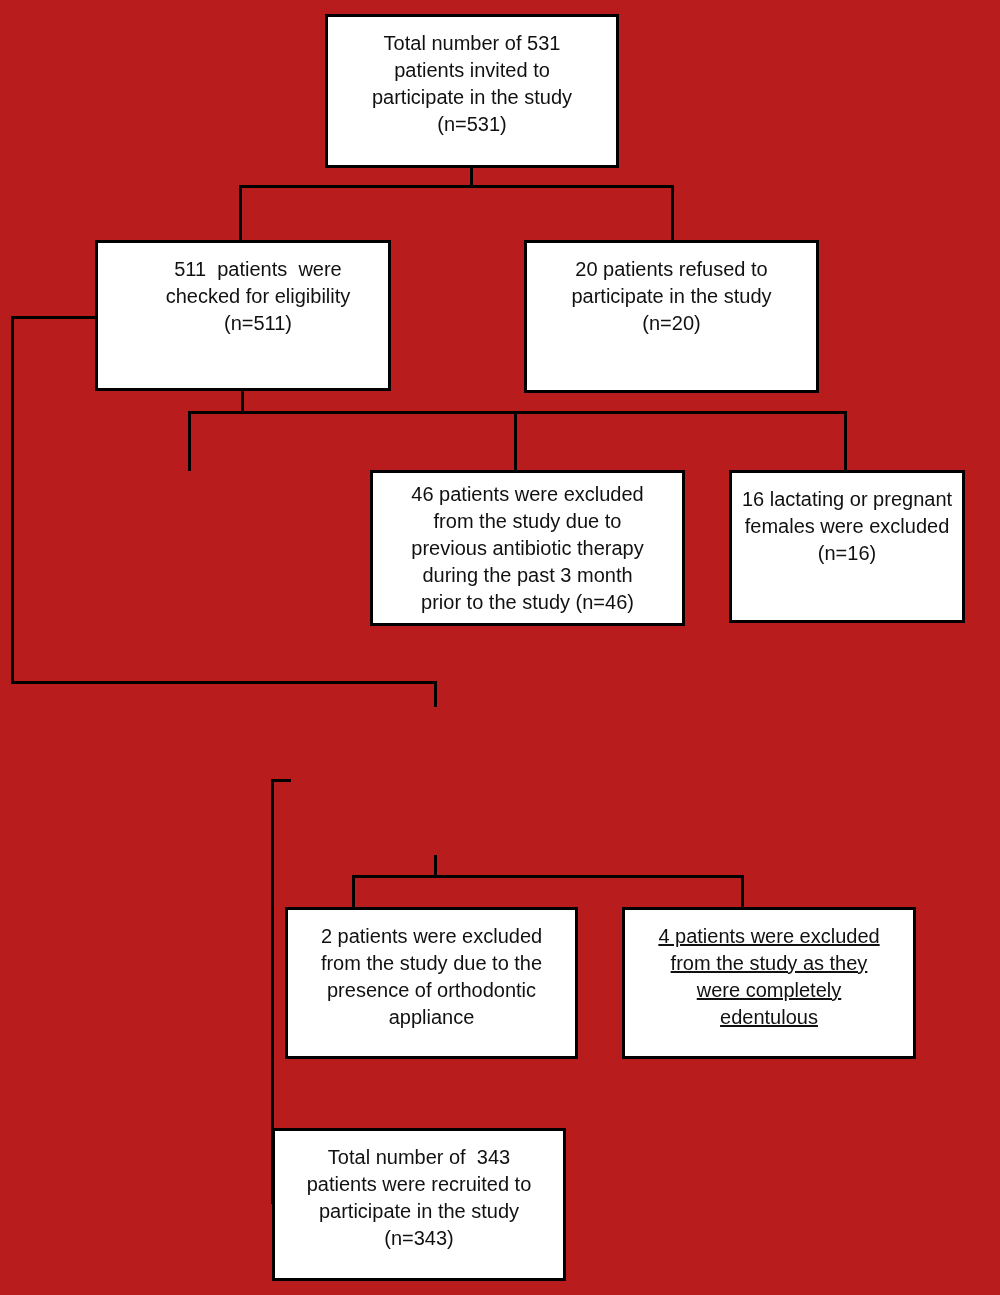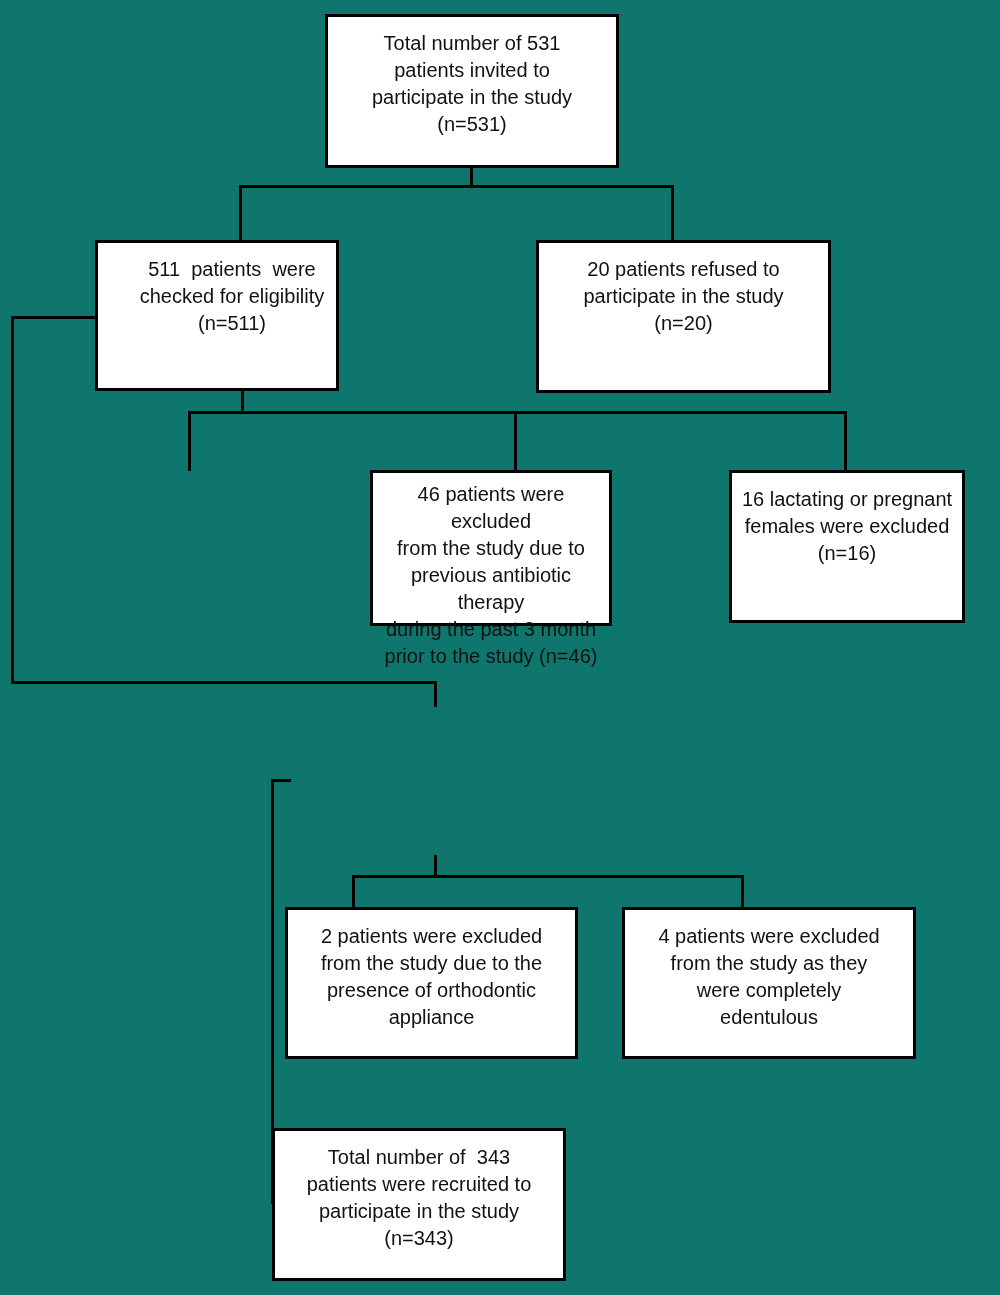--- a/index.html
+++ b/index.html
@@ -4,21 +4,21 @@
 <style>
   html, body {
     margin: 0;
     padding: 0;
     background: #ffffff;
   }
   .canvas {
     position: relative;
     width: 1000px;
     height: 1295px;
-    background: #0f766e;
+    background: #b91c1c;
     font-family: "Liberation Sans", sans-serif;
     color: #111111;
     overflow: hidden;
   }
   .connectors {
     position: absolute;
     left: 0;
     top: 0;
     width: 1000px;
     height: 1295px;
@@ -35,28 +35,28 @@
     border: 3px solid #000000;
     background: #ffffff;
     text-align: center;
     white-space: pre-wrap;
     font-size: 20px;
     line-height: 27px;
     padding: 13px 2px 0 2px;
   }
   
   #b1  { left: 325px; top: 14px;   width: 294px; height: 154px; }
-  #b2  { left: 95px;  top: 240px;  width: 244px; height: 151px; padding-left: 32px; }
-  #b3  { left: 524px; top: 240px;  width: 295px; height: 153px; margin-left: 12px; }
+  #b2  { left: 95px;  top: 240px;  width: 296px; height: 151px; padding-left: 32px; }
+  #b3  { left: 524px; top: 240px;  width: 295px; height: 153px; }
   #b4  { left: 43px;  top: 470px;  width: 293px; height: 153px; }
-  #b5  { left: 370px; top: 470px;  width: 242px; height: 156px; padding-top: 8px; }
+  #b5  { left: 370px; top: 470px;  width: 315px; height: 156px; padding-top: 8px; }
   #b6  { left: 697px; top: 470px;  width: 236px; height: 153px; margin-left: 32px; }
   #b7  { left: 289px; top: 705px;  width: 294px; height: 151px; }
   #b8  { left: 285px; top: 907px;  width: 293px; height: 152px; text-align: center; }
-  #b9  { left: 622px; top: 907px;  width: 294px; height: 152px; }
+  #b9  { left: 622px; top: 907px;  width: 294px; height: 152px; text-decoration: underline; }
   #b10 { left: 272px; top: 1128px; width: 294px; height: 153px; }
 </style>
 </head>
 <body>
 
 <div class="canvas">
 
   <svg class="connectors" viewBox="0 0 1000 1295" xmlns="http://www.w3.org/2000/svg">
 
     <path d="M471,167 V186 M240,241 V186 H672 V241"></path>

